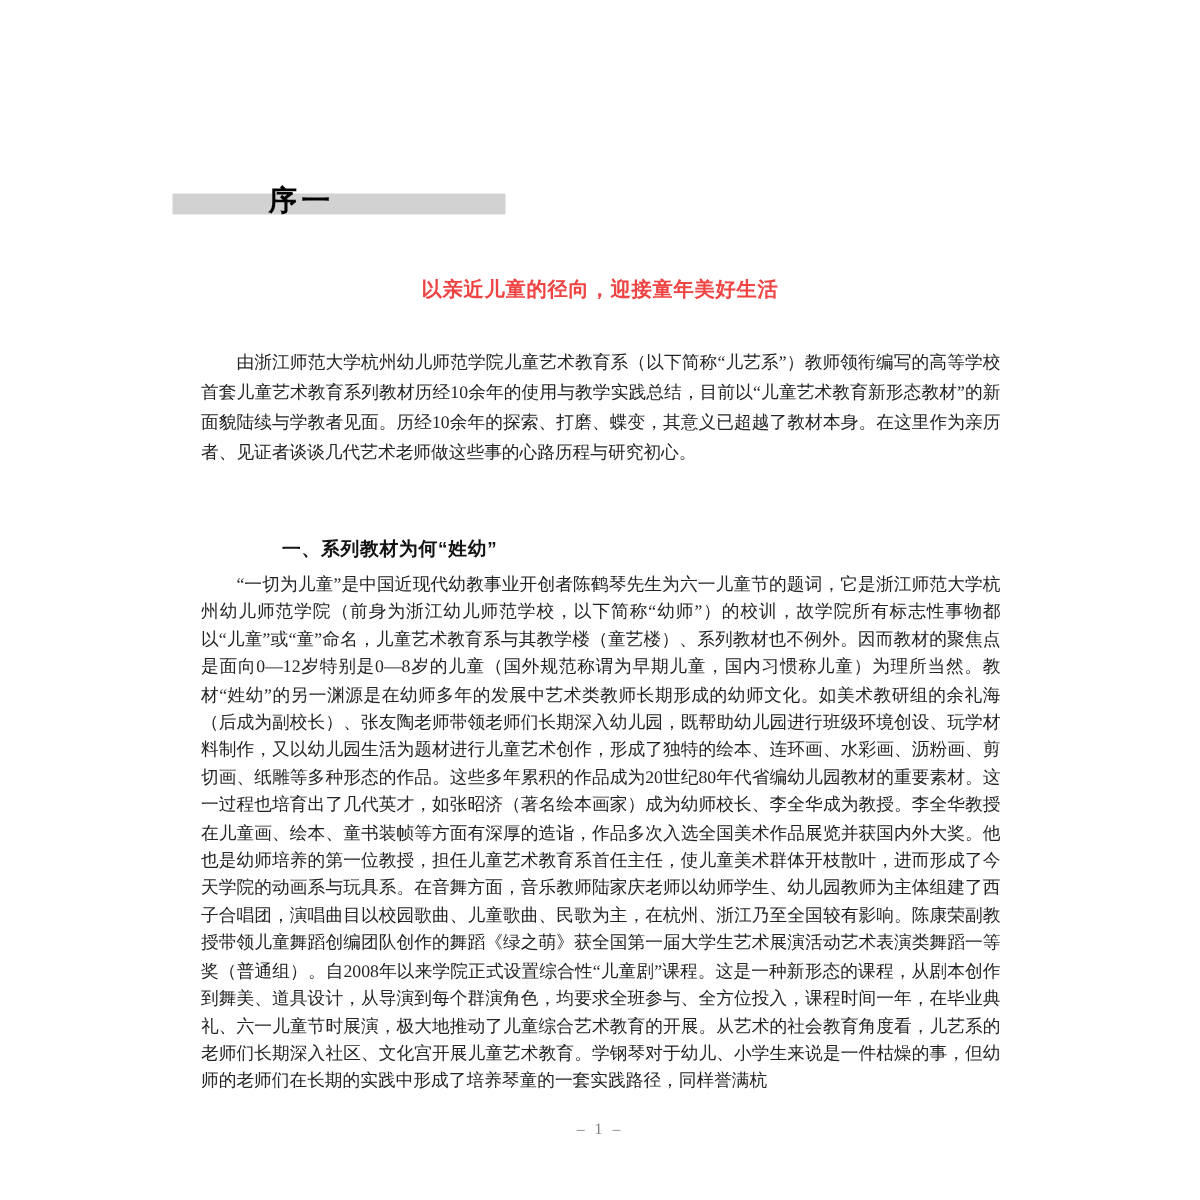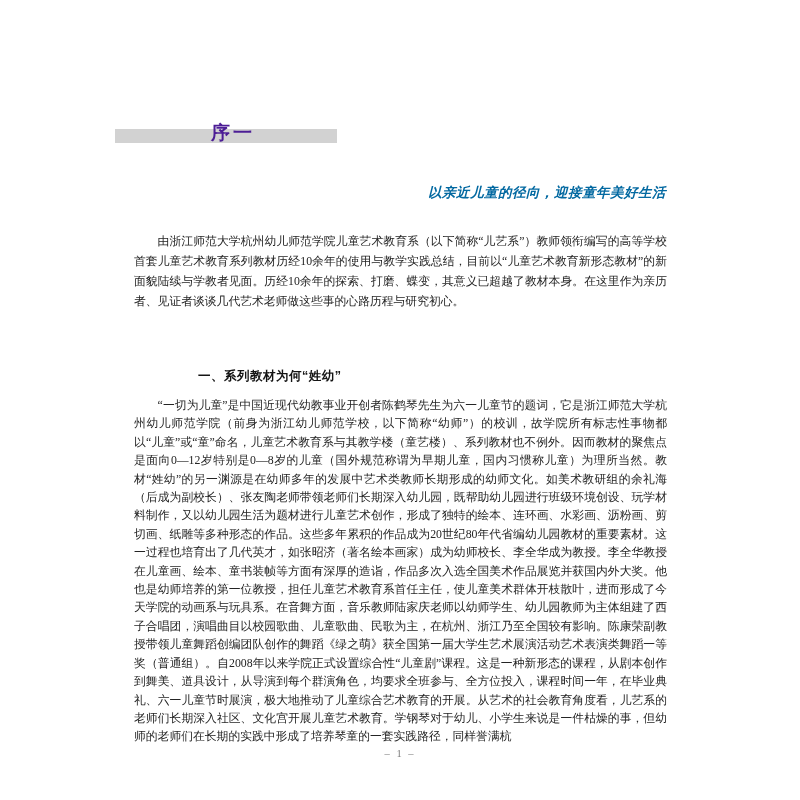--- a/index.html
+++ b/index.html
@@ -25,68 +25,66 @@
     left: 115px;
     top: 129px;
     width: 222px;
     height: 14px;
     background: var(--color-header-bar, #d2d2d2);
   }
   .header-label {
     position: absolute;
     left: 64px;
     bottom: -1px;
-    font-family: Liberation Mono, monospace;
+    font-family: Liberation Serif, serif;
     font-weight: bold;
     font-size: 19px;
     line-height: 19px;
     letter-spacing: 3px;
-    color: #4c1d95;
+    color: #000000;
     white-space: nowrap;
-    margin-left: 32px;
   }
   .doc-title {
     position: absolute;
     left: 134px;
     top: 184px;
     width: 532px;
     margin: 0;
-    text-align: right;
+    text-align: center;
     font-size: 13.5px;
     font-weight: bold;
     letter-spacing: 0.5px;
-    color: #0369a1;
+    color: #ef4444;
     white-space: nowrap;
-    font-style: italic;
   }
   .para {
     position: absolute;
     left: 134px;
     width: 533px;
     margin: 0;
     font-size: 11.8px;
     text-align: justify;
     text-indent: 2em;
     color: #242424;
   }
   .para-1 {
     top: 231px;
     line-height: 20px;
   }
   .para-2 {
-    top: 396px;
+    top: 380px;
     line-height: 18.4px;
     max-height: 354px;
     overflow: hidden;
   }
   .sec-heading {
     position: absolute;
     left: 180px;
     top: 350px;
-    margin: 18px;
+    margin: 8px;
     font-family: "Liberation Sans", "DejaVu Sans", sans-serif;
     font-size: 12.5px;
     font-weight: bold;
     letter-spacing: 0.5px;
     color: #141414;
     white-space: nowrap;
   }
   .page-footer {
     position: absolute;
     left: 134px;

